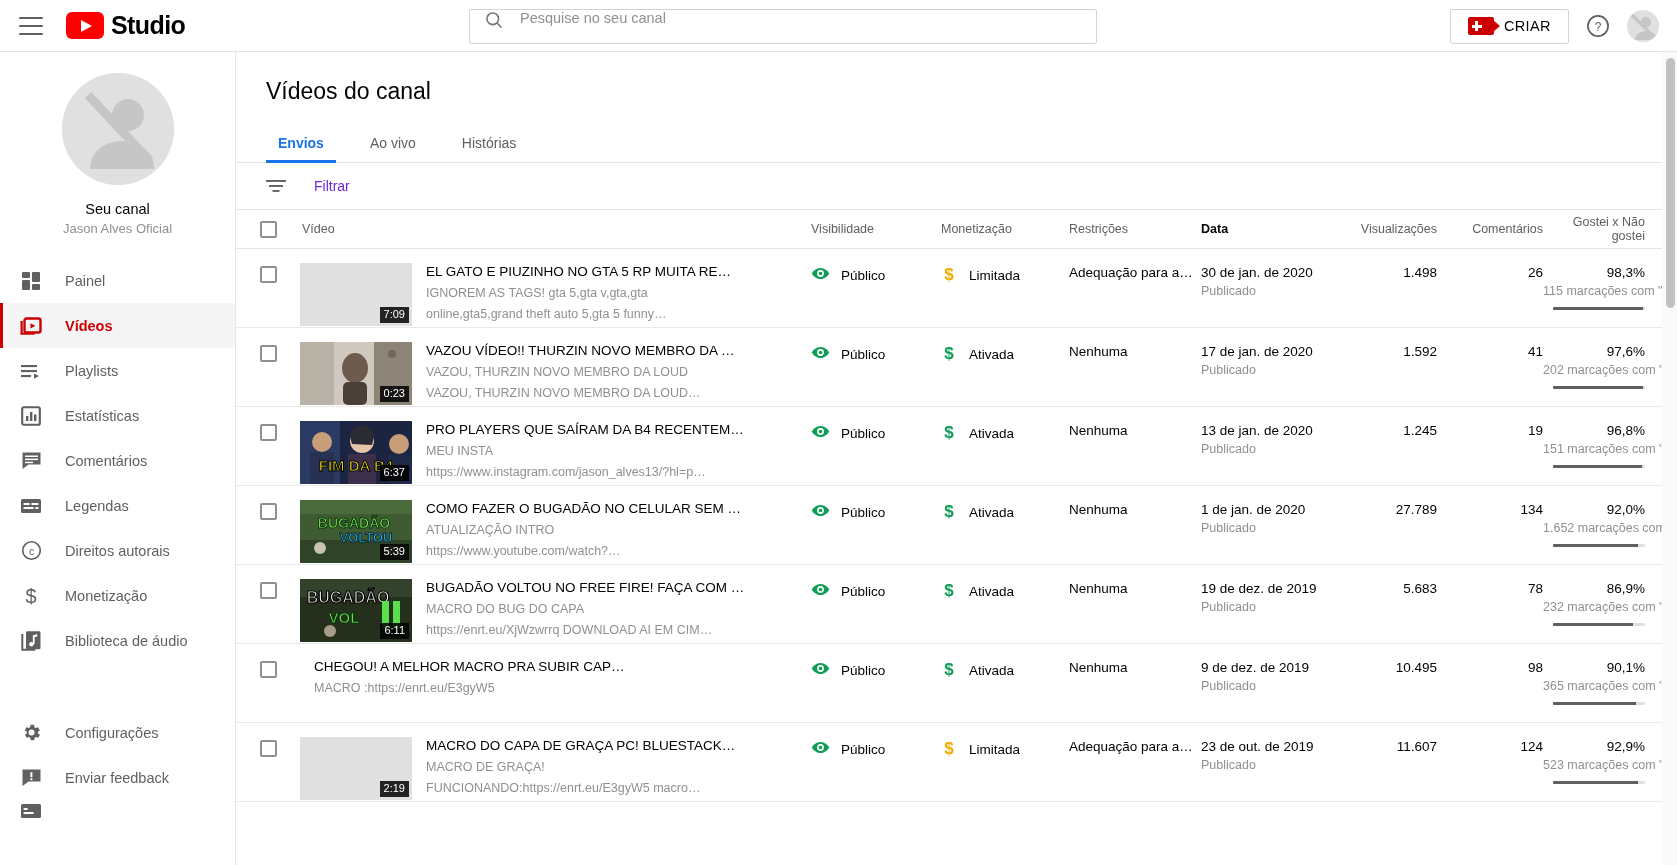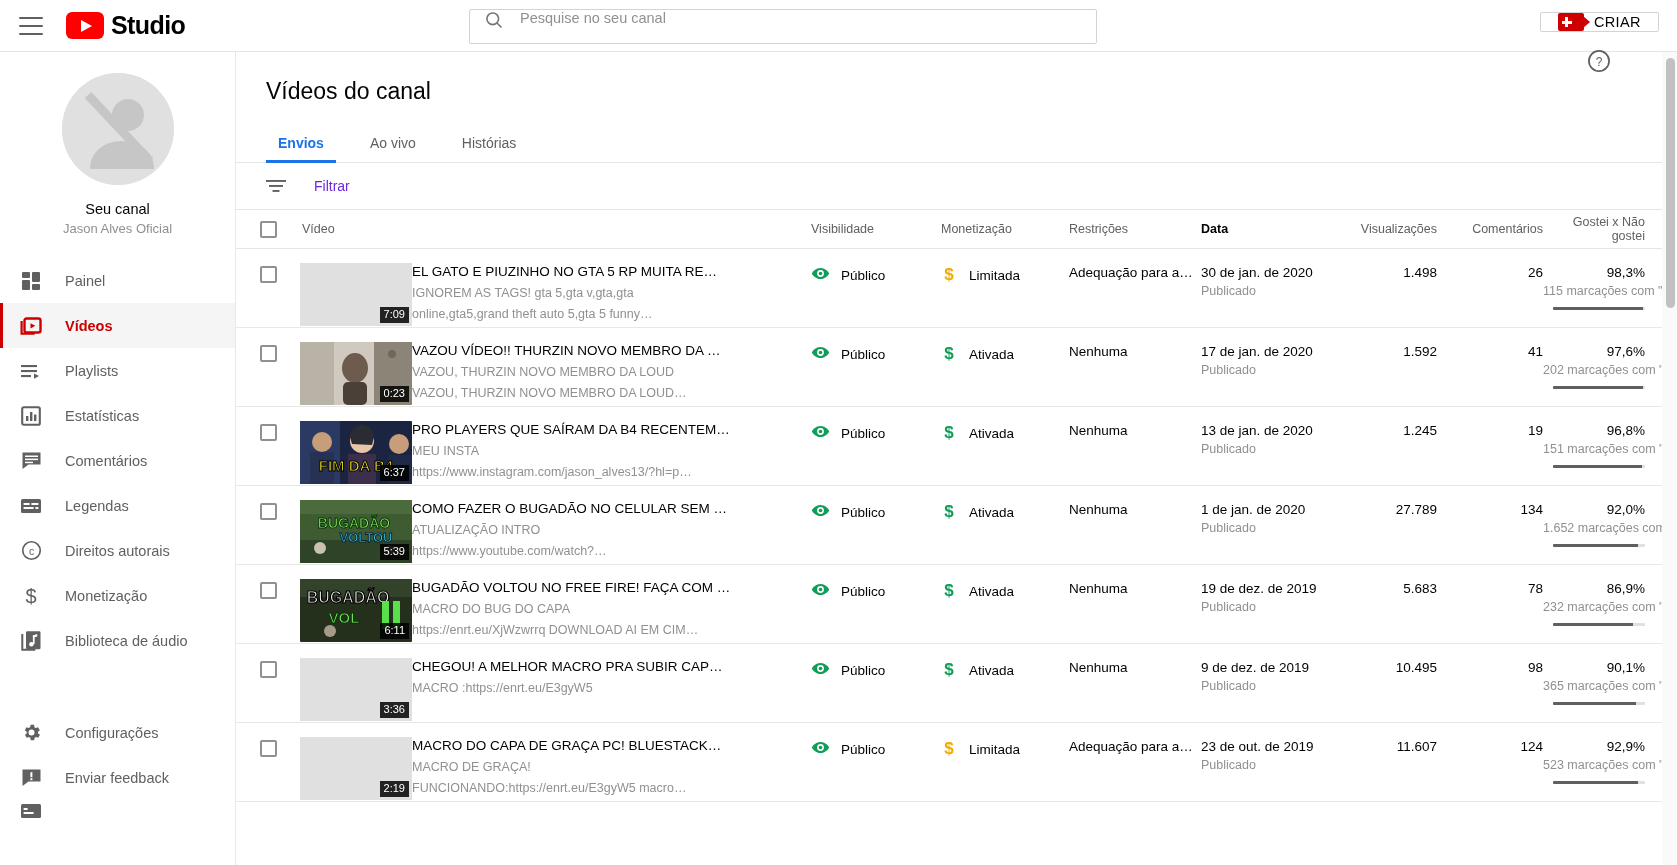--- a/index.html
+++ b/index.html
@@ -57,22 +57,22 @@
   .searchwrap input {
     border: none; outline: none; flex: 1;
     font-family: "Liberation Sans", sans-serif;
     font-size: 14.5px; color: #030303;
     background: transparent;
     padding-right: 10px;
   }
   .searchwrap input::placeholder { color: #909090; }
 
   .topright {
-    position: absolute; right: 18px; top: 12px; height: 52px;
-    display: flex; align-items: center; gap: 16px; flex-direction: column;
+    position: absolute; right: 18px; top: 0; height: 52px;
+    display: flex; align-items: center; gap: 16px;
   }
   .criar-btn {
     display: flex; align-items: center; gap: 10px;
     height: 35px; padding: 0 17px;
     border: 1px solid #d3d3d3; border-radius: 2px;
     background: #fff; cursor: pointer;
   }
   .criar-btn .camicon {
     width: 26px; height: 18px; background: #cc0000; border-radius: 2px;
     position: relative;
@@ -204,21 +204,21 @@
     width: 112px; height: 63px; background: #e0e0e0;
     position: relative; flex-shrink: 0; overflow: hidden;
     border-radius: 1px;
   }
   .dur {
     position: absolute; right: 3px; bottom: 3px;
     background: rgba(0,0,0,.85); color: #fff;
     font-size: 11px; padding: 1px 4px; border-radius: 0;
     line-height: 1.25;
   }
-  .vmeta { padding-right: 10px; overflow: hidden; }
+  .vmeta { padding-left: 14px; padding-right: 10px; overflow: hidden; }
   .vtitle {
     font-size: 13.5px; color: #030303;
     white-space: nowrap; overflow: hidden; text-overflow: ellipsis;
     line-height: 1.35;
   }
   .vdesc {
     font-size: 12.5px; color: #909090; line-height: 1.45;
     white-space: nowrap; overflow: hidden; text-overflow: ellipsis;
     margin-top: 3px;
   }
@@ -741,23 +741,20 @@
           <div class="bar-track">
             <div class="bar-fill" style="width:86.9%"></div>
           </div>
         </div>
       </div>
       <div class="row">
         <div class="c-check">
           <div class="chk"></div>
         </div>
         <div class="c-video">
-          <div class="thumb"><svg width="112" height="63" viewBox="0 0 112 63">
-              <rect width="112" height="63" fill="#e0e0e0"></rect>
-            </svg><span class="dur">3:36</span></div>
           <div class="vmeta">
             <div class="vtitle">CHEGOU! A MELHOR MACRO PRA SUBIR CAP…</div>
             <div class="vdesc">MACRO :https://enrt.eu/E3gyW5</div>
           </div>
         </div>
         <div class="c-vis">
           <span><svg width="19" height="19" viewBox="0 0 24 24">
               <path d="M12 5C6.5 5 2.2 9.3 1 12c1.2 2.7 5.5 7 11 7s9.8-4.3 11-7c-1.2-2.7-5.5-7-11-7z" fill="#0f9d58"></path>
               <circle cx="12" cy="12" r="4.3" fill="#fff"></circle>
               <circle cx="12" cy="12" r="2.3" fill="#0f9d58"></circle>

